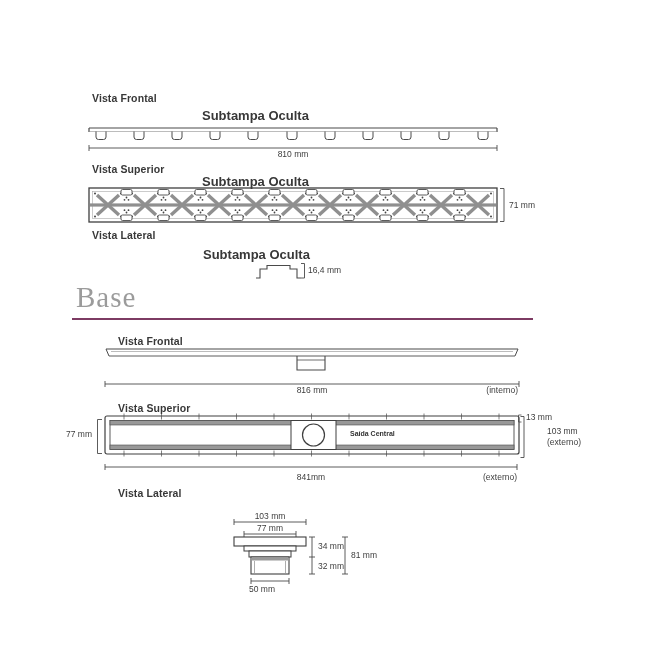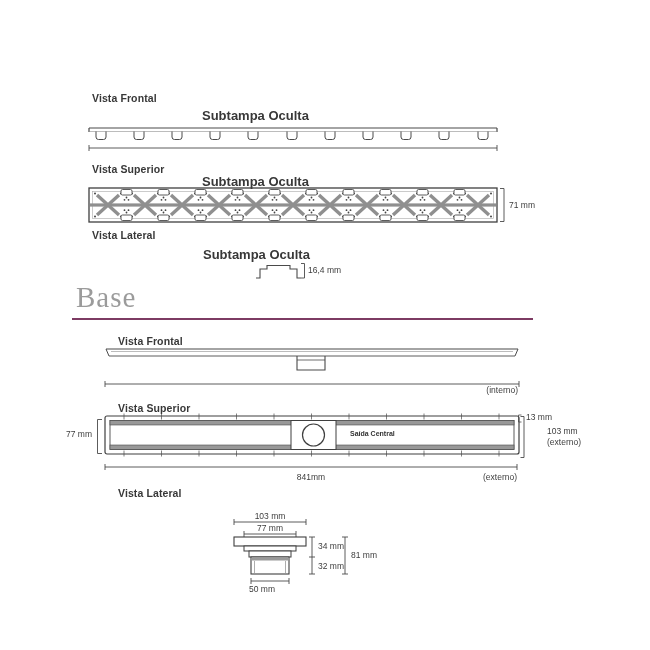--- a/index.html
+++ b/index.html
@@ -40,20 +40,21 @@
     <use href="#tabA" x="242" y="9.5"></use>
       <use href="#tabA" x="280" y="9.5"></use>
       <use href="#tabA" x="318" y="9.5"></use>
     <use href="#tabA" x="356" y="9.5"></use>
       <use href="#tabA" x="395" y="9.5"></use>
   </svg>
 
   <svg class="abs" style="left:88px;top:127px" width="410" height="10" viewBox="0 0 410 10">
     <path d="M1 5 H409 M1 2 V8 M409 2 V8" fill="none" stroke="#4a4a4a" stroke-width="0.9"></path>
   </svg>
+  <span class="abs dim center" style="left:88px;top:133px;width:410px">810 mm</span>
 
   <span class="abs title" style="left:92px;top:147px">Vista Superior</span>
   <span class="abs part" style="left:202px;top:158px">Subtampa Oculta</span>
 
   <svg class="abs" style="left:88px;top:171px" width="410" height="36" viewBox="0 0 410 36">
     <defs>
       <g id="gx">
         <path d="M-11 -10 L11 10 M11 -10 L-11 10" stroke="#8f8f8f" stroke-width="3.4" fill="none"></path>
         <circle cx="-13" cy="-11.5" r="1" fill="#454545"></circle>
           <circle cx="13" cy="-11.5" r="1" fill="#454545"></circle>
@@ -134,20 +135,21 @@
     <path d="M2 4 L5 11 M414 4 L411 11" fill="none" stroke="#4a4a4a" stroke-width="1"></path>
     <path d="M7 6.5 H409" fill="none" stroke="#8f8f8f" stroke-width="0.6"></path>
     <path d="M5 11 H411" fill="none" stroke="#4a4a4a" stroke-width="0.9"></path>
     <path d="M193 11 V25 H221 V11" fill="none" stroke="#4a4a4a" stroke-width="1.1"></path>
     <path d="M193 15 H221" fill="none" stroke="#4a4a4a" stroke-width="0.8"></path>
   </svg>
 
   <svg class="abs" style="left:104px;top:363px" width="416" height="10" viewBox="0 0 416 10">
     <path d="M1 5 H415 M1 2 V8 M415 2 V8" fill="none" stroke="#4a4a4a" stroke-width="0.9"></path>
   </svg>
+  <span class="abs dim center" style="left:104px;top:369px;width:416px">816 mm</span>
   <span class="abs dim right" style="left:440px;top:369px;width:78px">(interno)</span>
 
   <span class="abs title" style="left:118px;top:386px">Vista Superior</span>
 
   <svg class="abs" style="left:103px;top:397px" width="424" height="46" viewBox="0 0 424 46">
     <rect x="2" y="3" width="414" height="38" rx="2" fill="none" stroke="#3f3f3f" stroke-width="1.2"></rect>
     <path d="M21 .5 V6.5 M58.5 .5 V6.5 M96 .5 V6.5 M133.5 .5 V6.5 M171 .5 V6.5 M208.5 .5 V6.5 M246 .5 V6.5 M283.5 .5 V6.5 M321 .5 V6.5 M358.5 .5 V6.5 M396 .5 V6.5" stroke="#4a4a4a" stroke-width="0.7" fill="none"></path>
     <path d="M21 37.5 V43.5 M58.5 37.5 V43.5 M96 37.5 V43.5 M133.5 37.5 V43.5 M171 37.5 V43.5 M208.5 37.5 V43.5 M246 37.5 V43.5 M283.5 37.5 V43.5 M321 37.5 V43.5 M358.5 37.5 V43.5 M396 37.5 V43.5" stroke="#4a4a4a" stroke-width="0.7" fill="none"></path>
     <rect x="7" y="7.5" width="404" height="29" fill="none" stroke="#4a4a4a" stroke-width="0.9"></rect>
     <rect x="7" y="7.5" width="404" height="4.5" fill="#989898" stroke="#4a4a4a" stroke-width="0.6"></rect>

